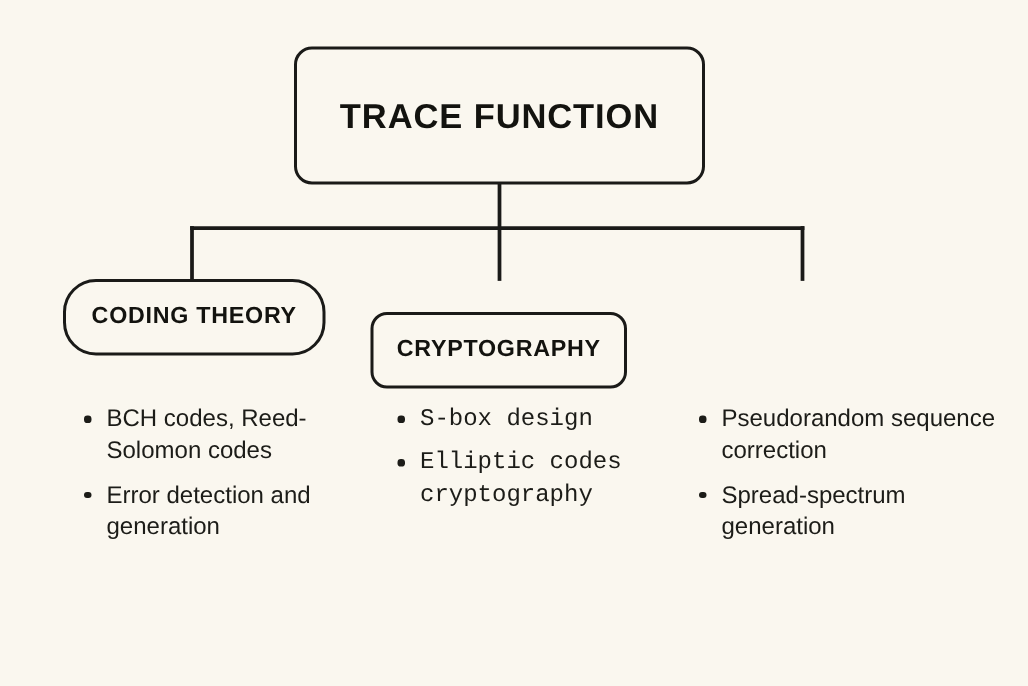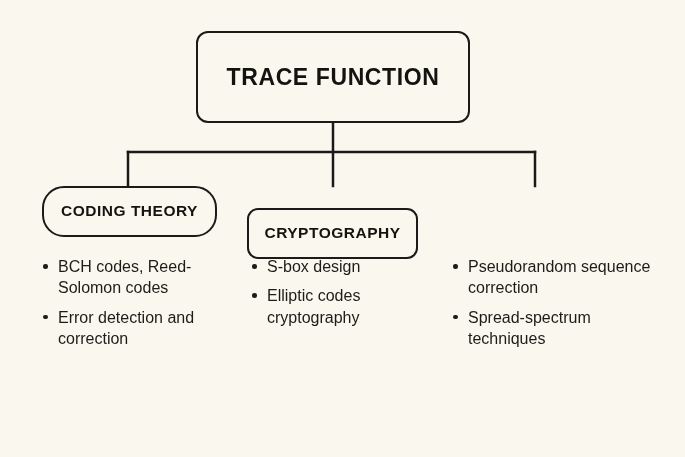--- a/index.html
+++ b/index.html
@@ -83,26 +83,26 @@
     height: 51px;
   }
   .cat-node .node-label {
     font-size: 15.5px;
     letter-spacing: 0.5px;
   }
 
   
   .bullet-list {
     position: absolute;
-    margin: 4px;
+    margin: 17px;
     padding: 0;
     list-style: none;
   }
   #bullets-0 { left: 36px;  top: 252px; width: 186px; }
-  #bullets-1 { left: 245px; top: 252px; width: 182px; }
+  #bullets-1 { left: 245px; top: 252px; width: 182px; font-family: Liberation Mono, monospace; }
   #bullets-2 { left: 446px; top: 252px; width: 205px; }
 
   .bullet-item {
     position: relative;
     padding-left: 18px;
     margin-bottom: 8px;
     font-size: 16px;
     line-height: 1.33;
     color: #1c1c18;
   }
@@ -140,21 +140,21 @@
   <div class="node-box cat-node" id="cat-node-0">
     <span class="node-label">CODING THEORY</span>
   </div>
   <ul class="bullet-list" id="bullets-0">
     <li class="bullet-item">
       <span class="bullet-dot"></span>
       <span>BCH codes, Reed-Solomon codes</span>
     </li>
     <li class="bullet-item">
       <span class="bullet-dot"></span>
-      <span>Error detection and correction</span>
+      <span>Error detection and generation</span>
     </li>
   </ul>
 
   <div class="node-box cat-node" id="cat-node-1">
     <span class="node-label">CRYPTOGRAPHY</span>
   </div>
   <ul class="bullet-list" id="bullets-1">
     <li class="bullet-item">
       <span class="bullet-dot"></span>
       <span>S-box design</span>
@@ -165,17 +165,17 @@
     </li>
   </ul>
 
   <ul class="bullet-list" id="bullets-2">
     <li class="bullet-item">
       <span class="bullet-dot"></span>
       <span>Pseudorandom sequence correction</span>
     </li>
     <li class="bullet-item">
       <span class="bullet-dot"></span>
-      <span>Spread-spectrum techniques</span>
+      <span>Spread-spectrum generation</span>
     </li>
   </ul>
 
 </div>
 
 </body></html>

